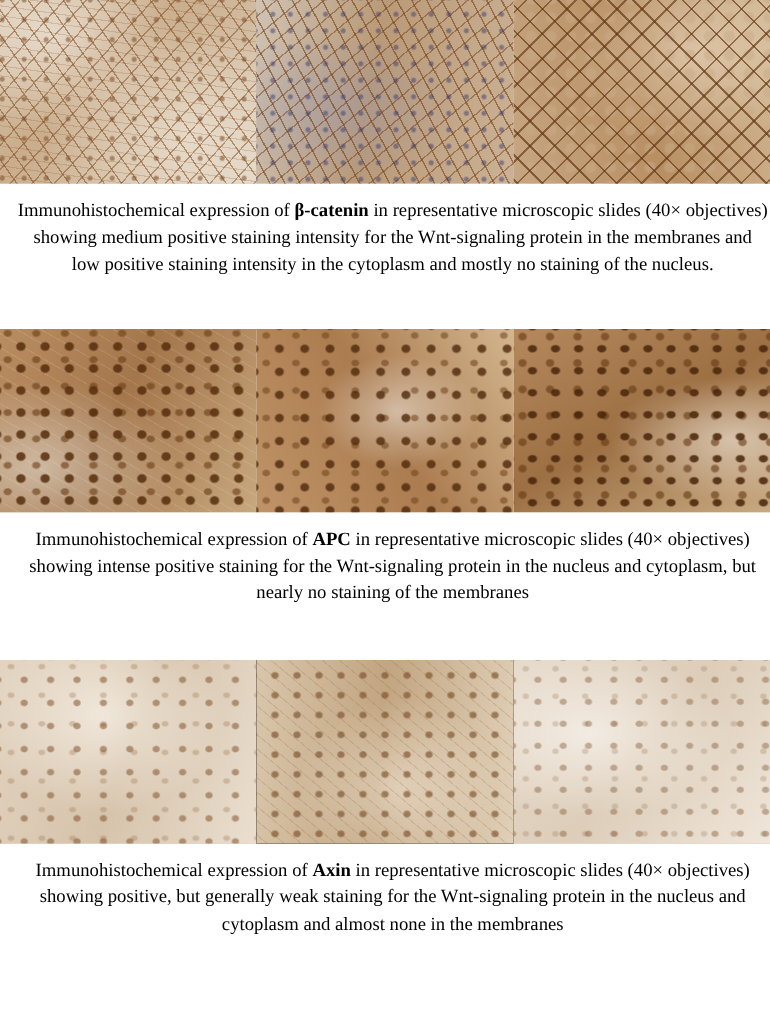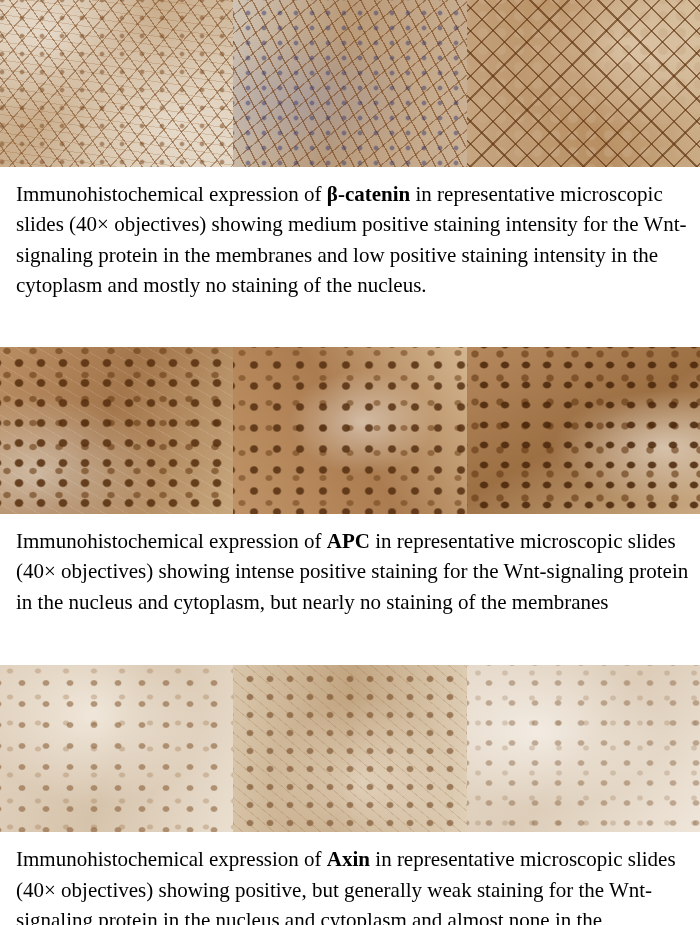--- a/index.html
+++ b/index.html
@@ -162,25 +162,25 @@
   }
   .ax3 .cells {
     background-image:
       radial-gradient(ellipse at 9px 8px, rgba(125,85,50,0.42) 0 2.5px, rgba(125,85,50,0) 4px),
       radial-gradient(ellipse at 21px 18px, rgba(150,115,80,0.28) 0 2.3px, rgba(150,115,80,0) 3.6px);
     background-size: 23px 20px, 27px 25px;
   }
 
   .caption {
     font-family: "Liberation Serif", serif;
-    font-size: 21px;
+    font-size: 17px;
     line-height: 1.45;
     color: #000;
     padding: 12px 2px 0 2px;
-    text-align: left;
+    text-align: center;
     margin-left: 14px;
   }
   .caption b { font-weight: bold; }
 
   .gap-1 { height: 46px; }
   .gap-2 { height: 48px; }
 </style>
 </head>
 <body>
 

